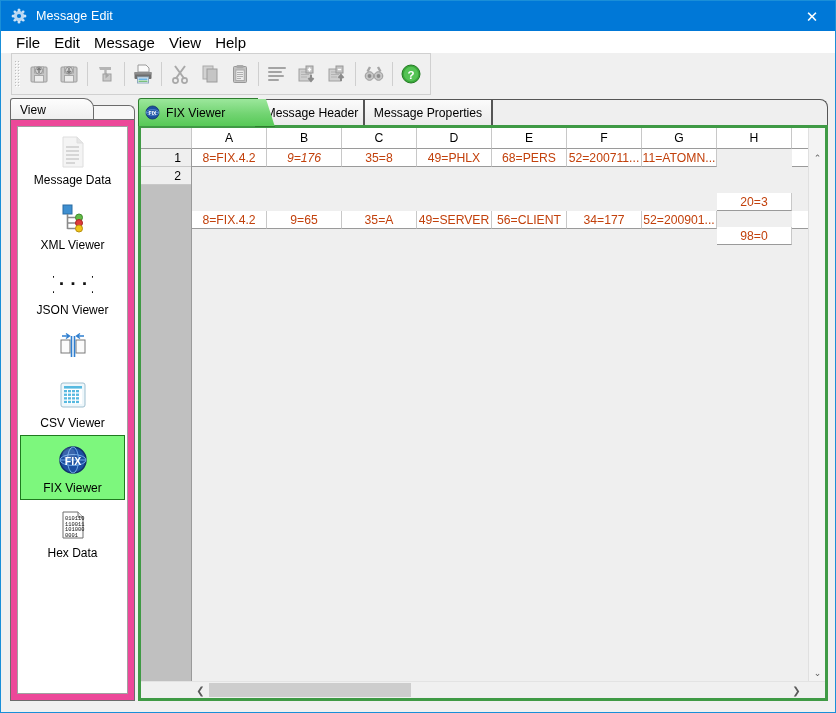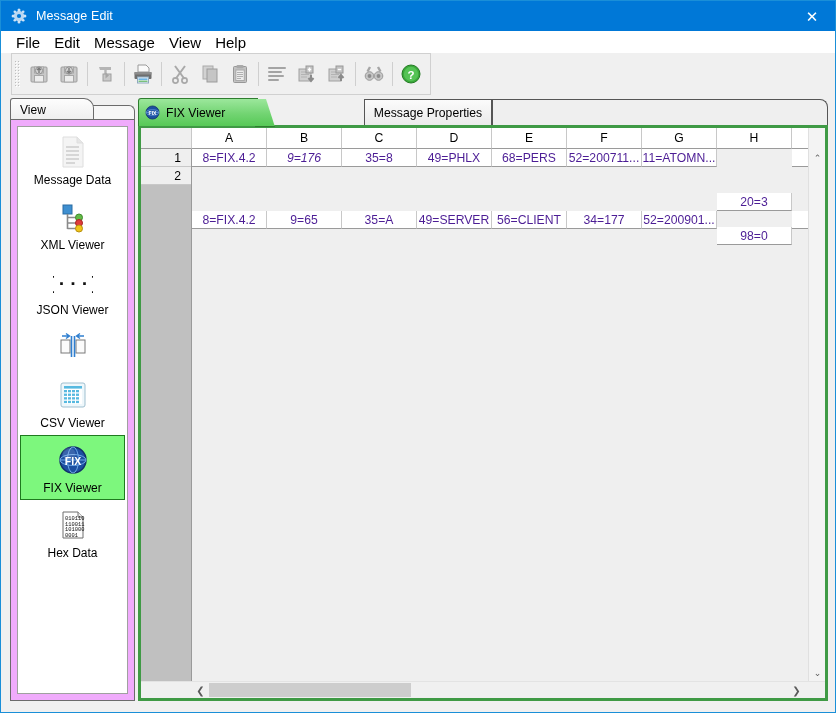--- a/index.html
+++ b/index.html
@@ -108,21 +108,21 @@
     position: absolute; left: 83px; top: 7px; right: 0;
     height: 15px;
     border-top: 1px solid #6b6b6b;
     border-right: 1px solid #6b6b6b;
     border-radius: 0 6px 0 0;
     background: #f6f6f6;
   }
   .view-body {
     position: absolute; left: 0; top: 21px;
     width: 125px; height: 582px;
-    background: #f0abfc;
+    background: #ec4899;
     border: 1px solid #6b6b6b;
   }
   .view-inner {
     position: absolute; left: 6px; top: 6px;
     width: 111px; height: 568px;
     background: #ffffff;
     border: 1px solid #a0a0a0;
     overflow: hidden;
   }
   .view-item {
@@ -242,21 +242,21 @@
   }
   .data-rows {
     position: absolute; left: 51px; top: 21px;
   }
   .data-row { display: flex; }
   .cell {
     height: 18px;
     background: #ffffff;
     border-right: 1px solid #c8c8c8;
     border-bottom: 1px solid #9a9a9a;
-    font-size: 12.2px; color: #4c1d95;
+    font-size: 12.2px; color: #c2410c;
     display: flex; align-items: center; justify-content: center;
     white-space: nowrap; overflow: hidden;
     cursor: default;
   }
 
   
   .vscroll {
     position: absolute; right: 0; top: 0;
     width: 17px; bottom: 17px;
     background: #f3f3f3;
@@ -571,20 +571,23 @@
 
       </div>
     </div>
   </div>
 
   <div class="doc-area">
 
     <div class="tabstrip">
       <div class="tab-filler" id="tabFiller" style="left: 354px; width: 336px;"></div>
 
+      <div class="tab" id="tab2" style="left: 122px; width: 104px;">
+        <span>Message Header</span>
+      </div>
       <div class="tab" id="tab3" style="left: 226px; width: 128px;">
         <span>Message Properties</span>
       </div>
 
       <div class="tab active" id="tab1" style="left: 0px; width: 120px;">
         <span class="tab-fix-icon">
           <svg width="15" height="15" viewBox="0 0 32 32">
             <circle cx="16" cy="16" r="14" fill="#1c4fa0" stroke="#12306a" stroke-width="1.6"></circle>
             <ellipse cx="16" cy="16" rx="14" ry="6" fill="none" stroke="#7fb4ec" stroke-width="1.2"></ellipse>
             <path d="M2 16 h28" stroke="#7fb4ec" stroke-width="1.2"></path>

